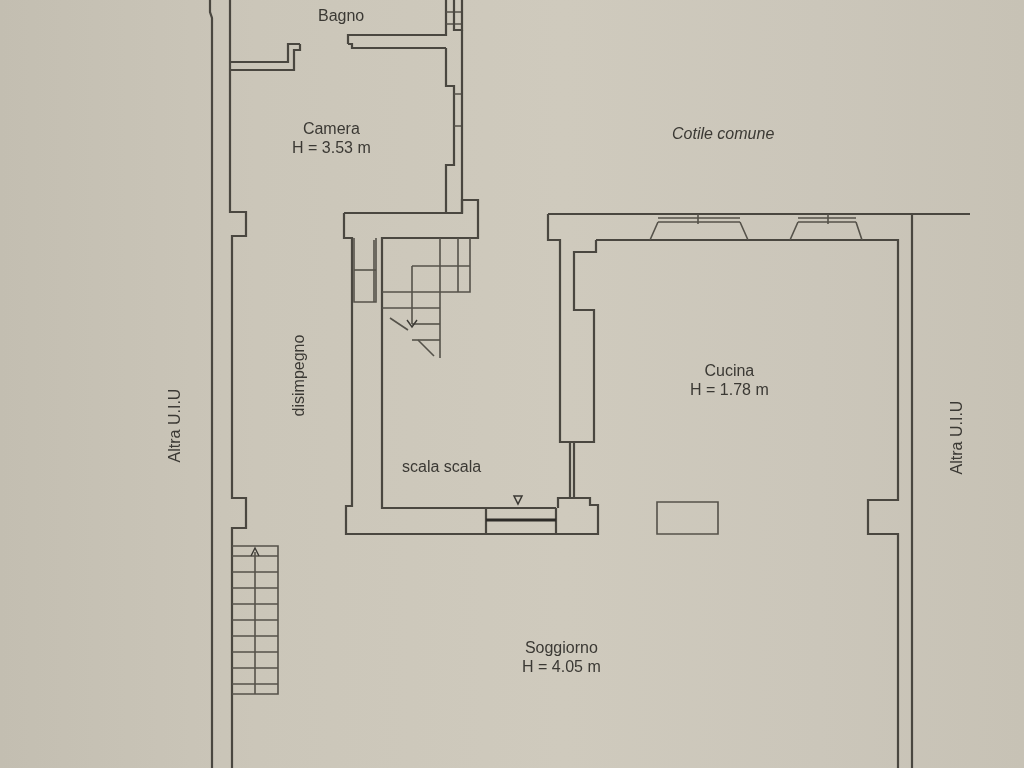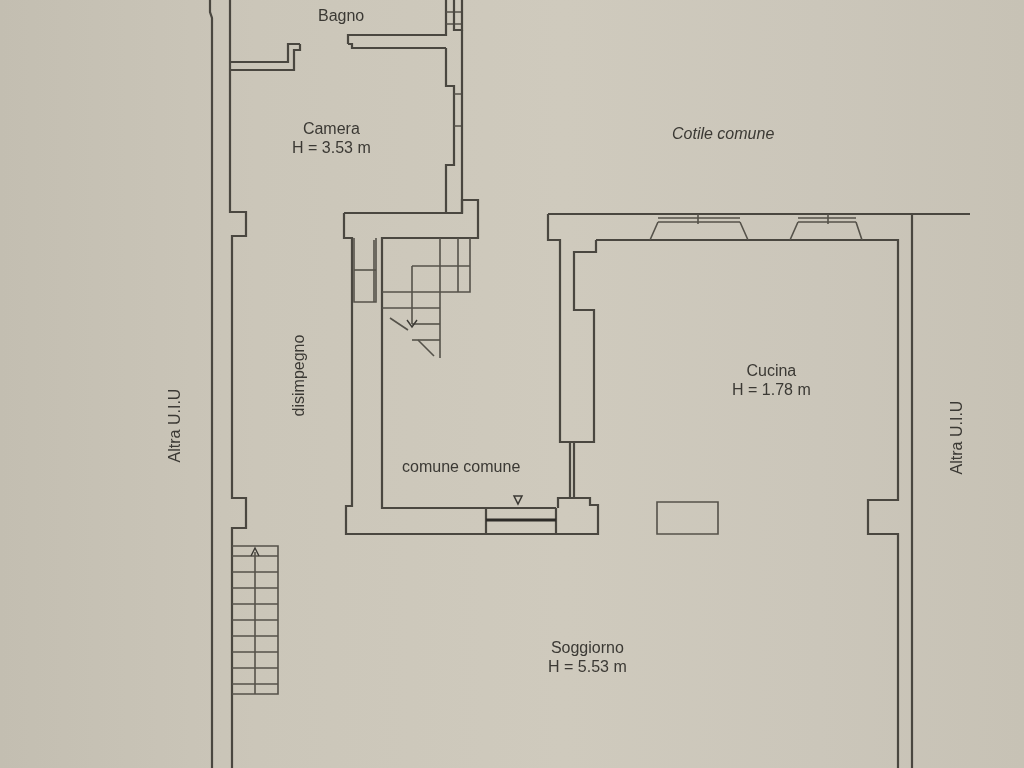--- a/index.html
+++ b/index.html
@@ -115,36 +115,36 @@
 
   <div class="label" style="left:284px; top:119px;margin-left:8px;">
     <span class="h">Camera</span>
     <span class="h">H = 3.53 m</span>
   </div>
 
   <div class="label" style="left:672px; top:124px;font-style:italic;">
     <span>Cotile comune</span>
   </div>
 
-  <div class="label" style="left:690px; top:361px;margin-left:42px;">
+  <div class="label" style="left:690px; top:361px;">
     <span class="h">Cucina</span>
     <span class="h">H = 1.78 m</span>
   </div>
 
   <div class="label vert" style="left:248px; top:366px; width:100px;">
     <span>disimpegno</span>
   </div>
 
   <div class="label" style="left:402px; top:457px;">
-    <span>comune comune</span>
+    <span>scala scala</span>
   </div>
 
-  <div class="label" style="left:548px; top:638px;">
+  <div class="label" style="left:522px; top:638px;">
     <span class="h">Soggiorno</span>
-    <span class="h">H = 5.53 m</span>
+    <span class="h">H = 4.05 m</span>
   </div>
 
   <div class="label vert" style="left:124px; top:416px; width:100px;">
     <span>Altra U.I.U</span>
   </div>
 
   <div class="label vert" style="left:906px; top:428px; width:100px;">
     <span>Altra U.I.U</span>
   </div>
 

